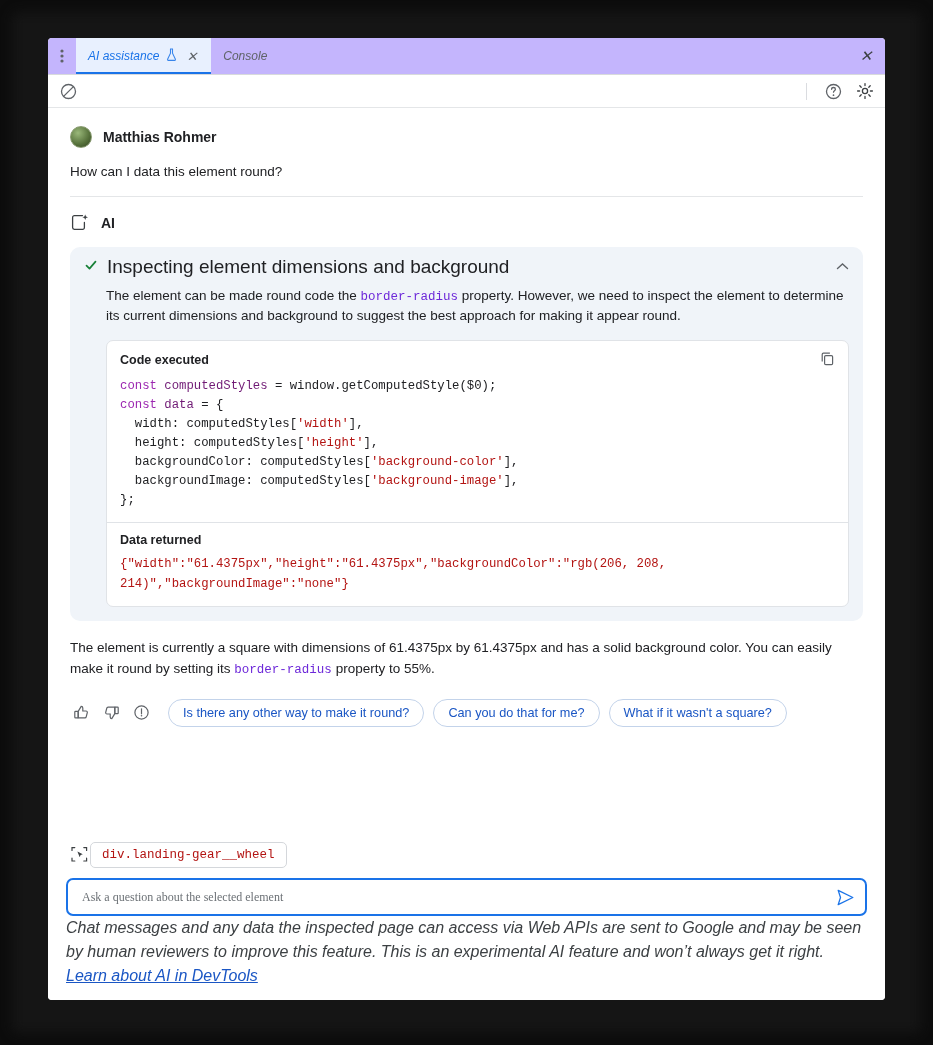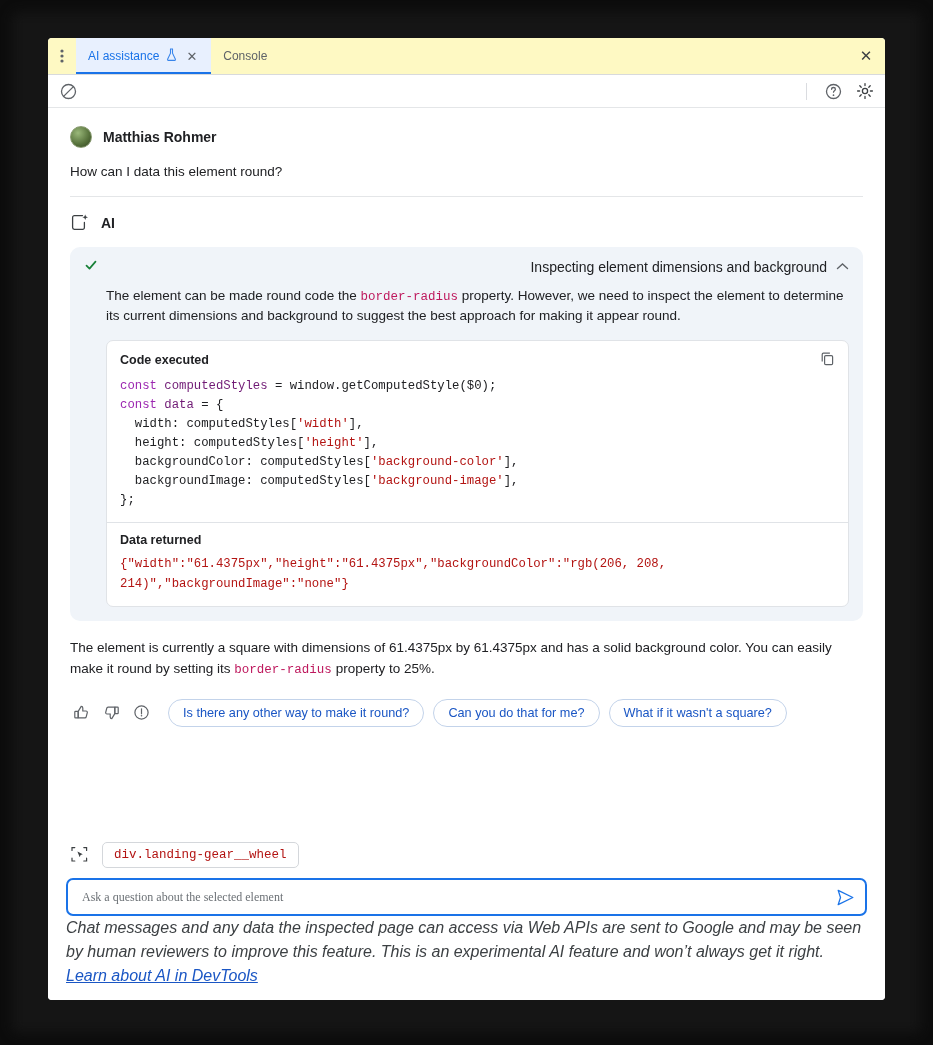--- a/index.html
+++ b/index.html
@@ -36,25 +36,26 @@
     width: 837px; height: 962px;
     background: #ffffff;
     border-radius: 4px;
     overflow: hidden;
     display: flex;
     flex-direction: column;
   }
   
   .tabstrip {
     height: 37px;
-    background: #fef9c3;
+    background: #c4b5fd;
     border-bottom: 1px solid #d8dadc;
     display: flex;
     align-items: stretch;
     position: relative;
+    font-style: italic;
   }
   .dots {
     width: 28px;
     display: flex; align-items: center; justify-content: center;
     cursor: pointer;
   }
   .dots svg { display: block; }
   .tab {
     display: flex; align-items: center; gap: 7px;
     padding: 0 12px;
@@ -149,33 +150,33 @@
     border-radius: 10px;
     padding: 11px 14px 14px 14px;
     margin: 0 0 0 0;
   }
   .thought-head {
     display: flex; align-items: flex-start; gap: 9px;
     cursor: pointer;
   }
   .check { color: #188038; font-size: 13px; line-height: 18px; width: 14px; flex:0 0 auto;}
   .thought-title {
-    font-size: 14px; color: #202124; flex: 1 1 auto; line-height: 18px; text-align: right;
+    font-size: 19px; color: #202124; flex: 1 1 auto; line-height: 18px;
   }
   .chev { color: #5f6368; font-size: 11px; line-height: 18px; }
   .thought-body {
     font-size: 13.5px; color: #202124; line-height: 1.5;
     margin: 9px 0 0 22px;
   }
   code, .mono {
     font-family: "Liberation Mono", "DejaVu Sans Mono", monospace;
   }
   .inline-code {
     font-size: 12.5px;
-    color: #be185d;
+    color: #6d28d9;
   }
   .code-card {
     margin: 13px 0 0 22px;
     background: #ffffff;
     border: 1px solid #e0e3e7;
     border-radius: 7px;
     overflow: hidden;
   }
   .cc-section { padding: 10px 13px 12px 13px; }
   .cc-head {
@@ -230,21 +231,21 @@
     cursor: pointer;
   }
   .chips { display: flex; gap: 9px; margin-left: 8px; }
   
   .footer {
     flex: 0 0 auto;
     padding: 0 18px 0 18px;
     background: #fff;
   }
   .ctx-row {
-    display: flex; align-items: center; gap: 12px;
+    display: flex; align-items: center; 
     padding: 14px 0 10px 4px;
   }
   .picker { color: #3c4043; cursor: pointer; width: 20px; height: 20px; }
   .ctx-pill {
     border: 1px solid #d4d7db;
     border-radius: 5px;
     padding: 5px 11px;
     font-size: 12.5px;
     color: #b31412;
     font-family: "Liberation Mono", "DejaVu Sans Mono", monospace;
@@ -408,21 +409,21 @@
               </div>
               <div class="cc-data">{"width":"61.4375px","height":"61.4375px","backgroundColor":"rgb(206, 208, 214)","backgroundImage":"none"}</div>
             </div>
           </div>
 
         </div>
 
         <div class="ai-answer">
           <span>The element is currently a square with dimensions of 61.4375px by 61.4375px and has a solid background color. You can easily make it round by setting its</span>
           <code class="inline-code">border-radius</code>
-          <span>property to 25%.</span>
+          <span>property to 55%.</span>
         </div>
 
         <div class="fb-row">
           <span class="fb-icon">
             <svg width="17" height="17" viewBox="0 0 17 17" fill="none" stroke="#5f6368" stroke-width="1.2">
               <path d="M5.2 7.4l3-5c.9 0 1.6.7 1.6 1.6V7h3.2c.9 0 1.5.8 1.3 1.6l-1.1 4.3c-.1.6-.7 1-1.3 1H5.2z"></path>
               <rect x="1.8" y="7.4" width="3.4" height="6.5" rx=".7"></rect>
             </svg>
           </span>
           <span class="fb-icon">

